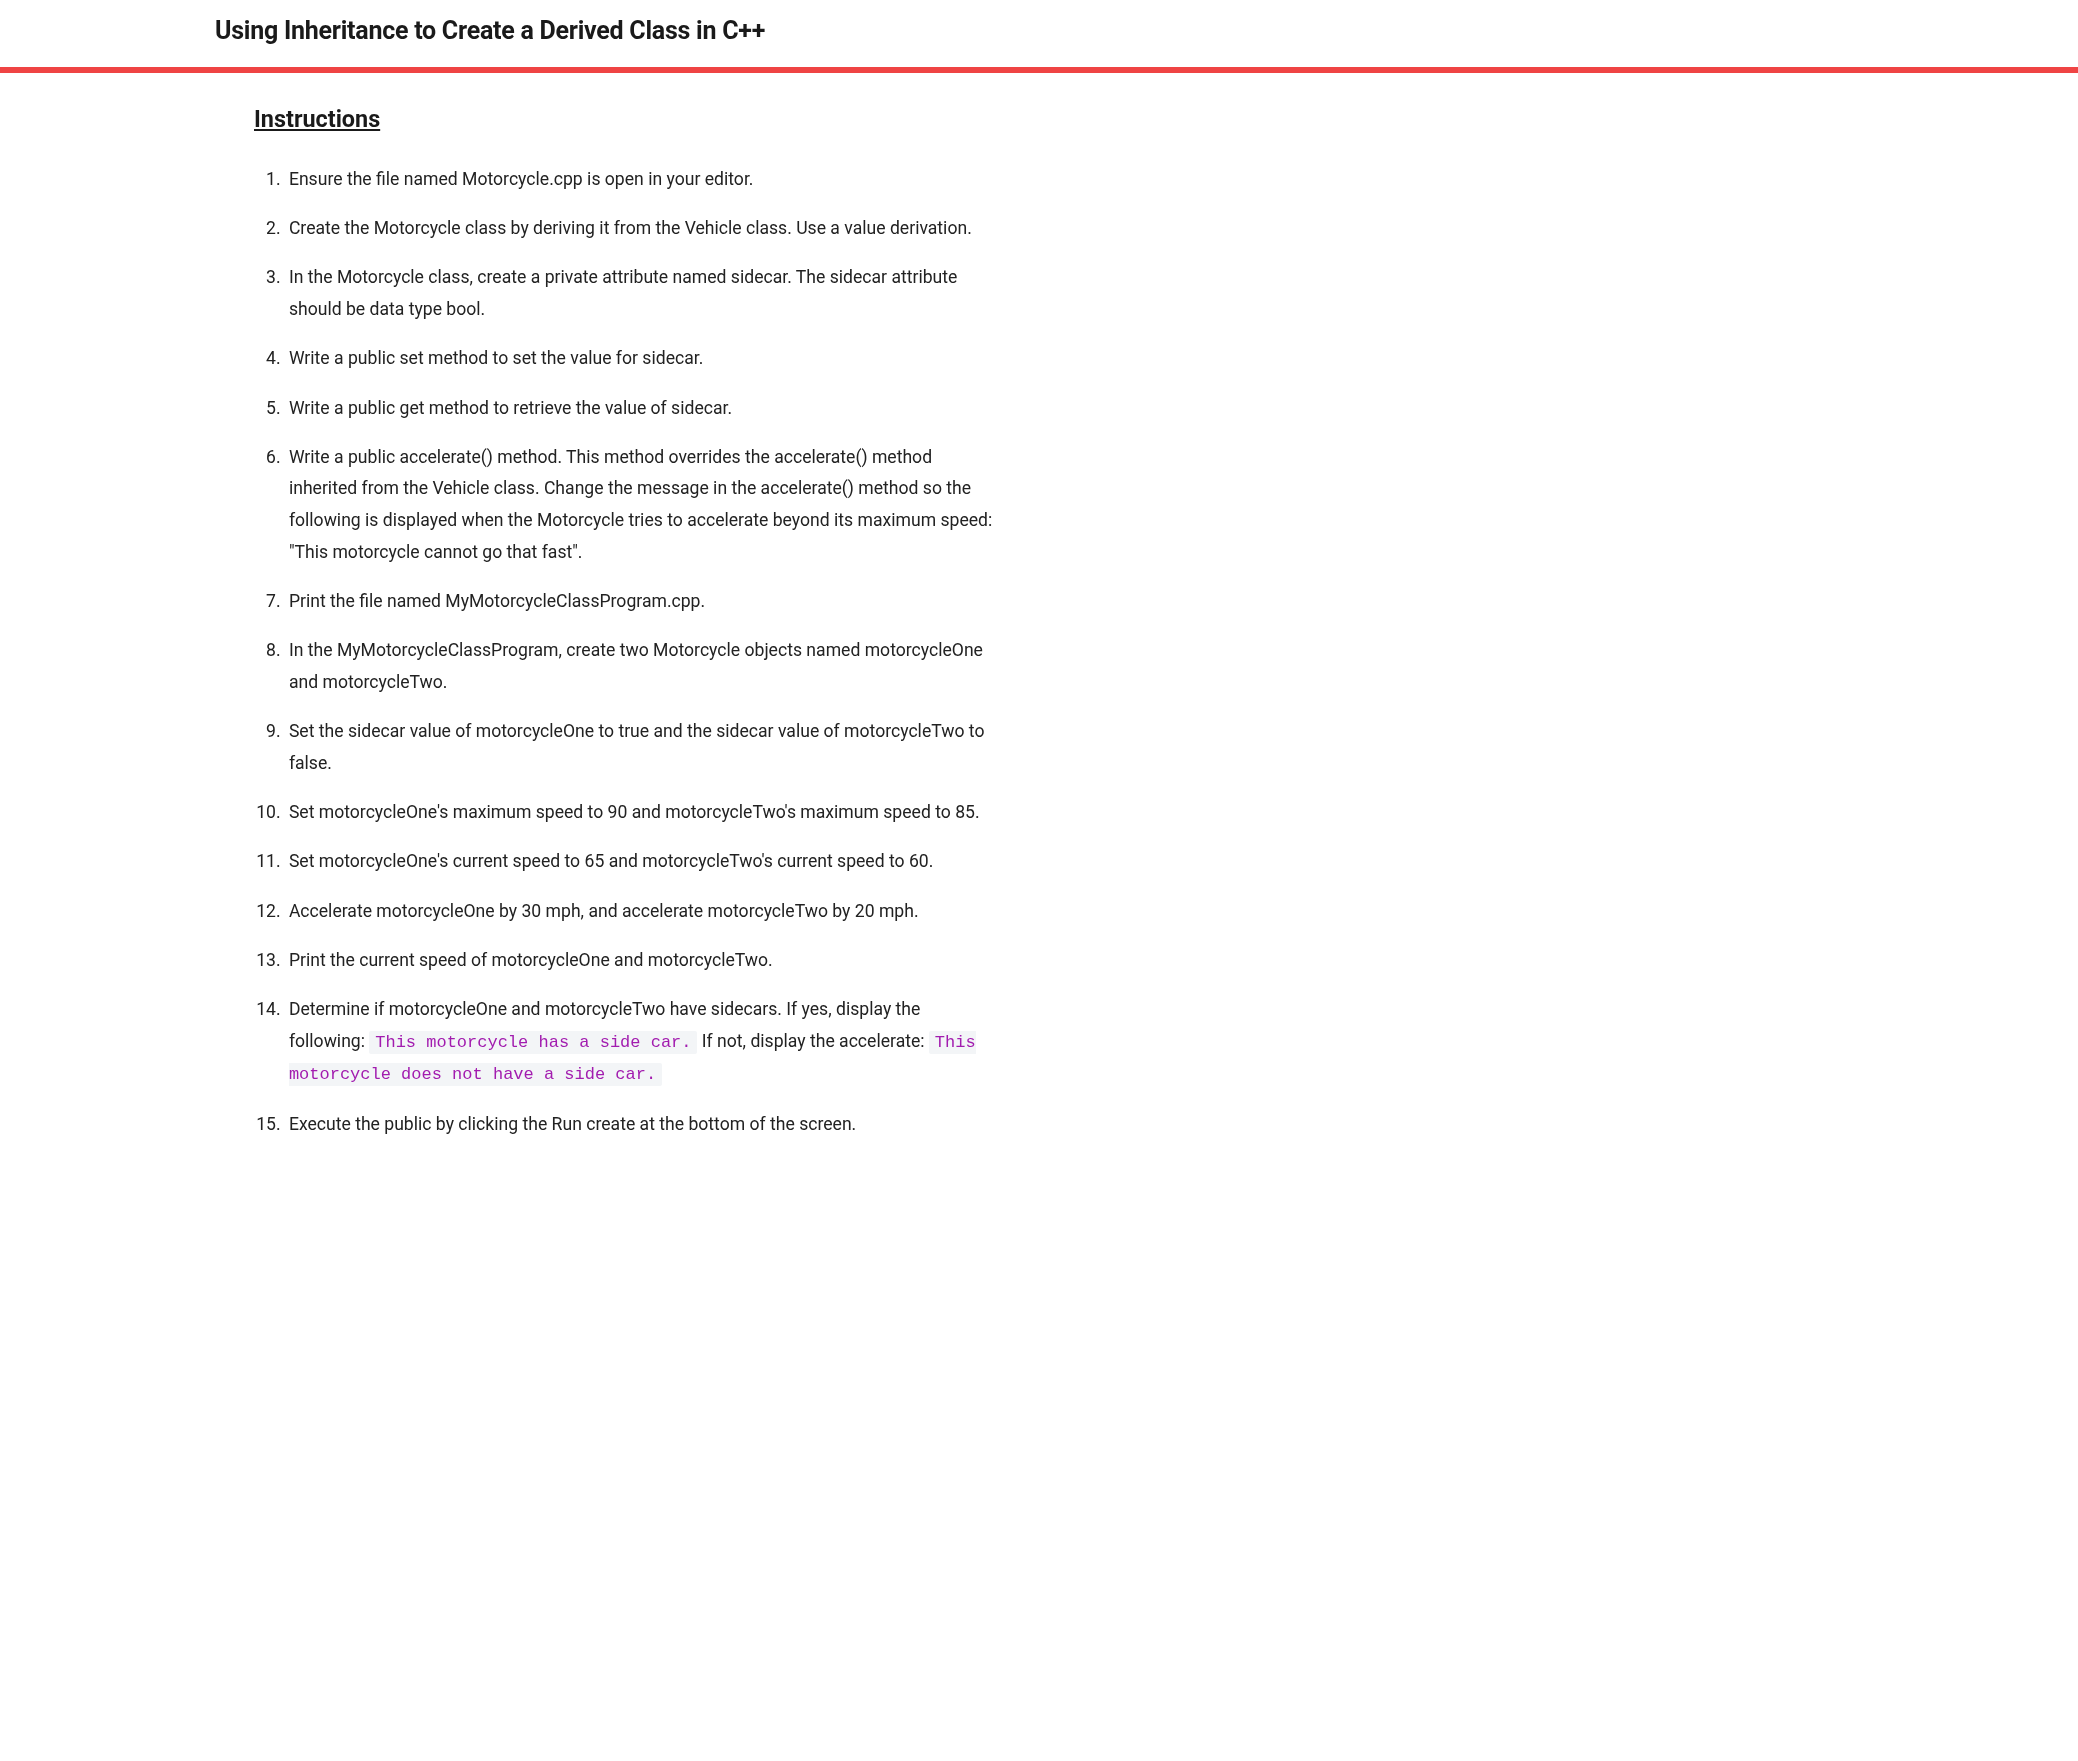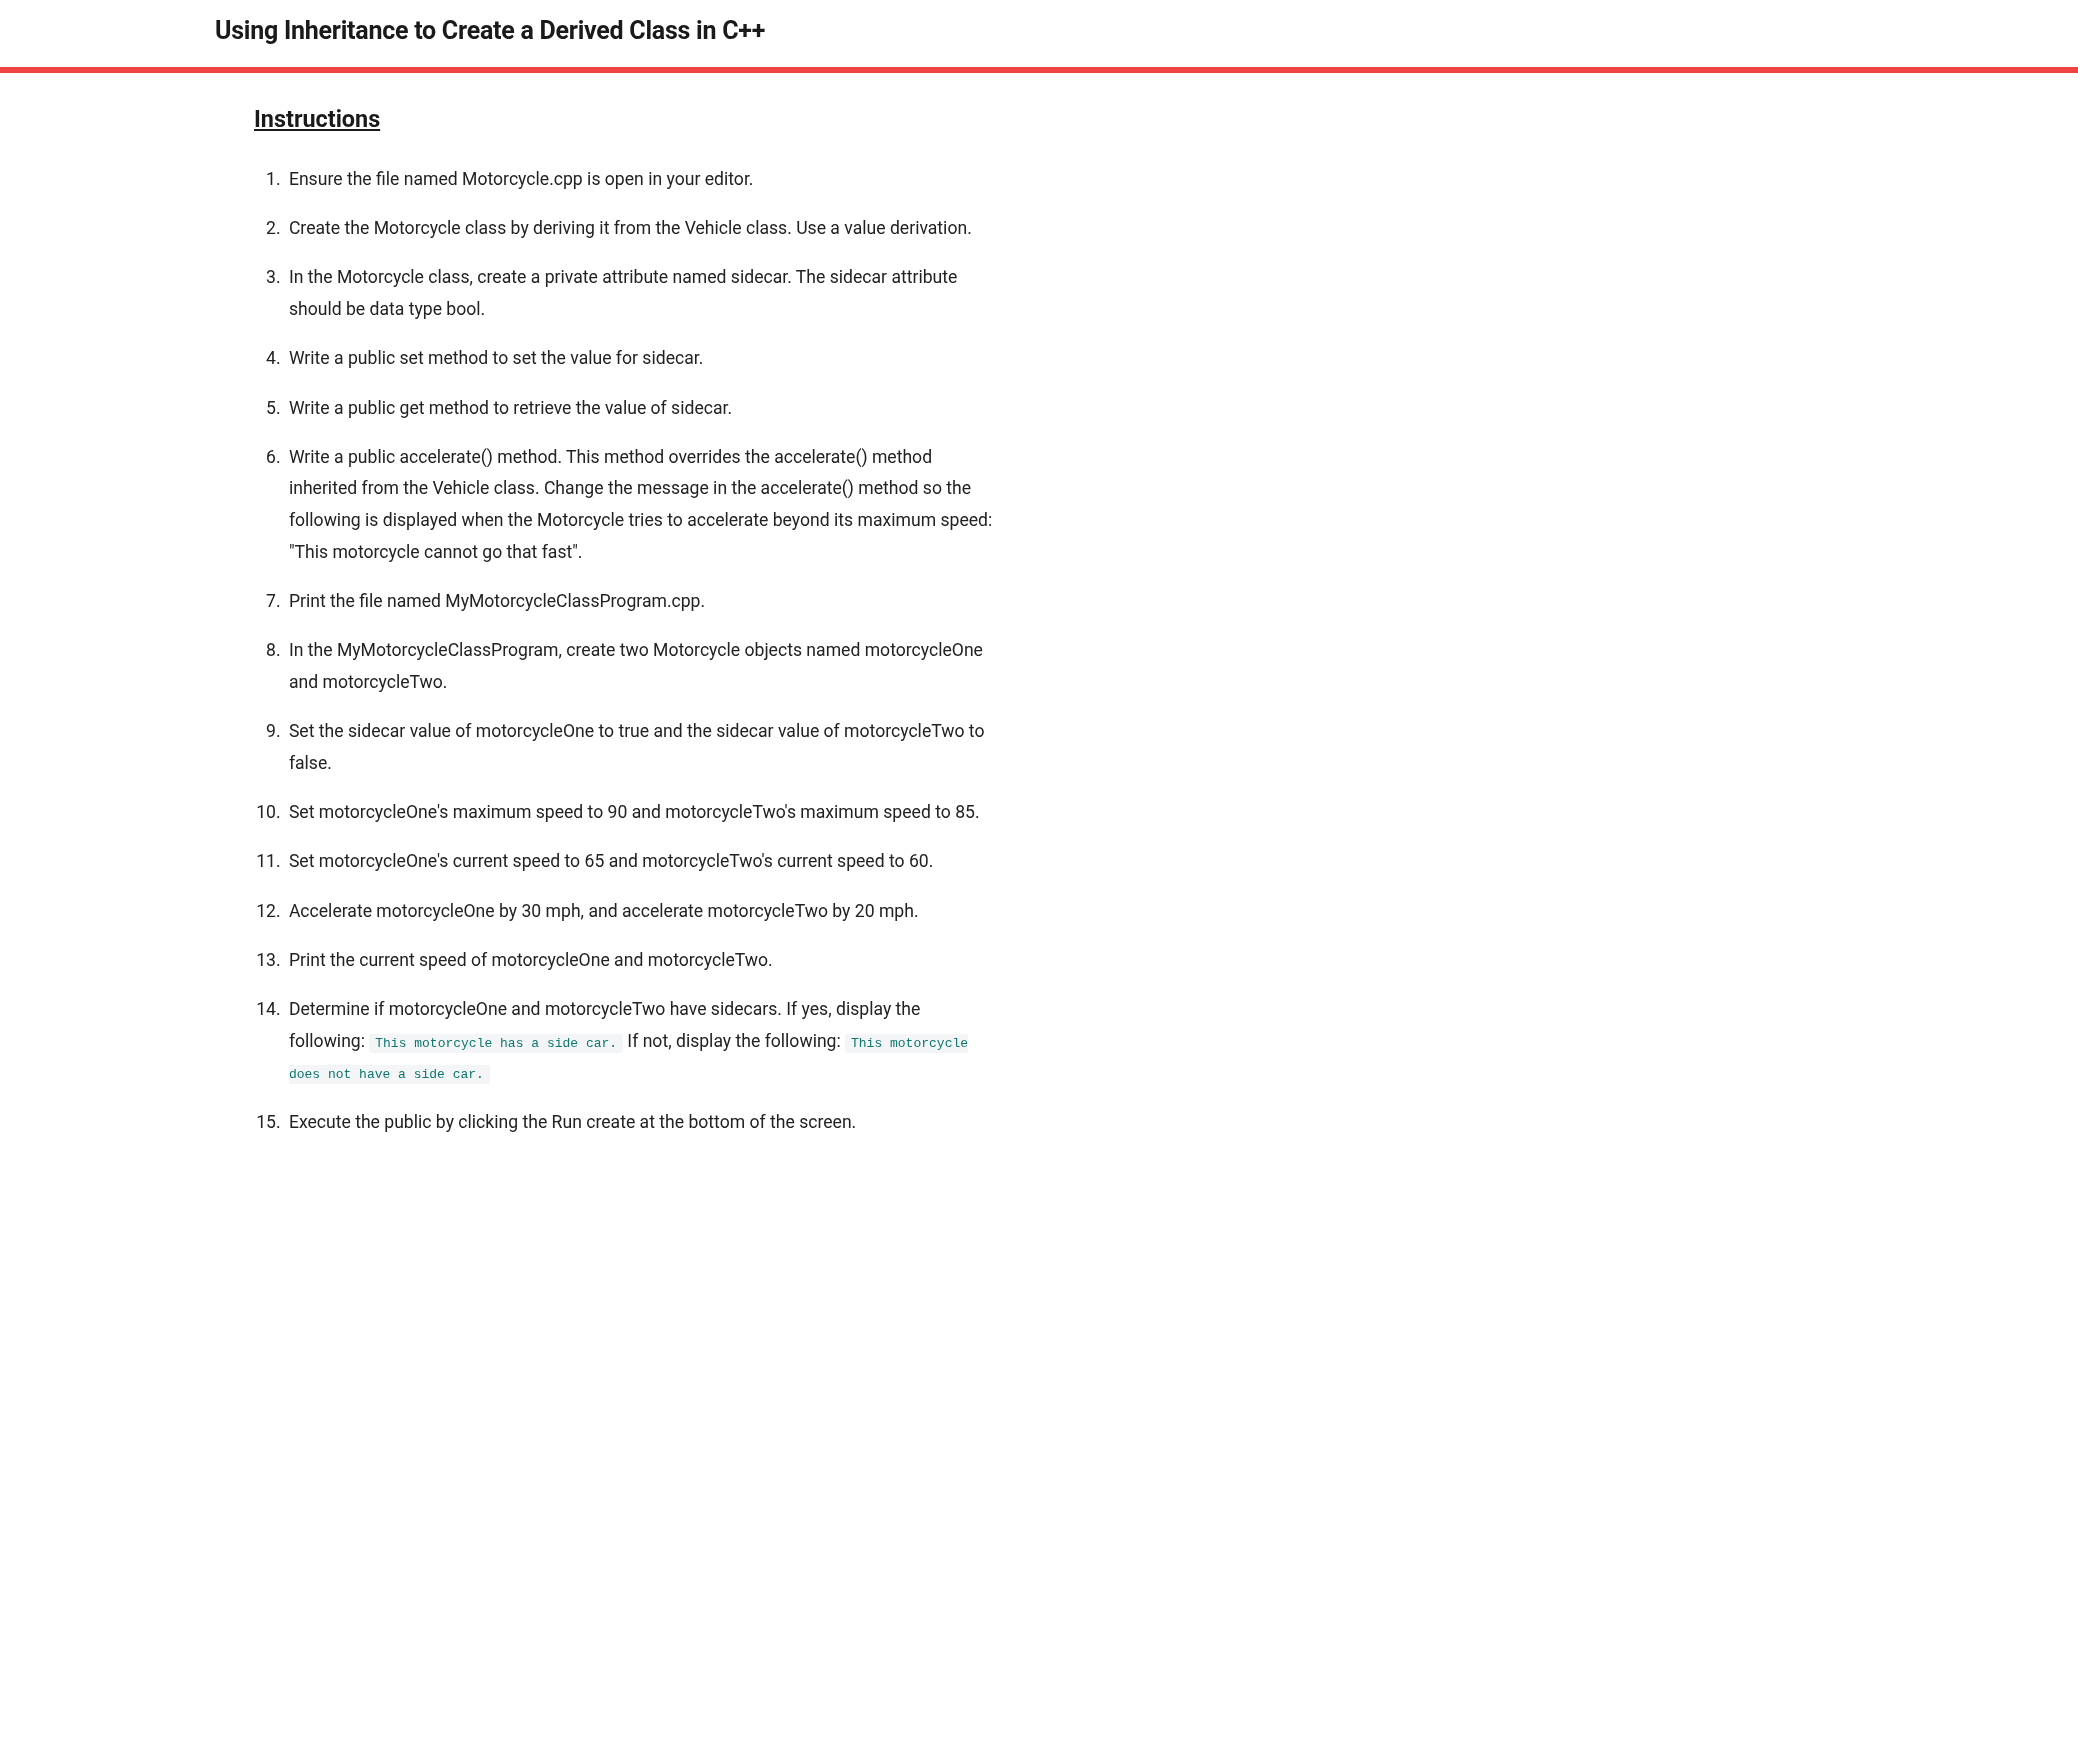--- a/index.html
+++ b/index.html
@@ -48,24 +48,24 @@
     font-size: 17.6px;
     color: #222;
     line-height: 1.8;
   }
   strong {
     font-weight: 400;
   }
   code {
     font-family: "SFMono-Regular", Consolas, "Liberation Mono", Menlo, monospace;
     background: #f3f5f7;
-    color: #0f766e;
+    color: #a21caf;
     padding: 2px 5.9px;
     border-radius: 2px;
-    font-size: 13px;
+    font-size: 17px;
   }
 </style>
 </head>
 <body>
 
 <div class="page-header">
   <h1>Using Inheritance to Create a Derived Class in C++</h1>
 </div>
 
 <div class="content">
@@ -122,21 +122,21 @@
         <span>Accelerate motorcycleOne by 30 mph, and accelerate motorcycleTwo by 20 mph.</span>
       </li>
 
       <li>
         <span>Print the current speed of motorcycleOne and motorcycleTwo.</span>
       </li>
 
       <li>
         <span>Determine if motorcycleOne and motorcycleTwo have sidecars. If yes, display the following: </span>
         <code>This motorcycle has a side car.</code>
-        <span> If not, display the following: </span>
+        <span> If not, display the accelerate: </span>
         <code>This motorcycle does not have a side car.</code>
       </li>
 
       <li>
         <span>Execute the public by clicking the </span><strong>Run</strong><span> create at the bottom of the screen.</span>
       </li>
 
     </ol>
   </div>
 </div>

